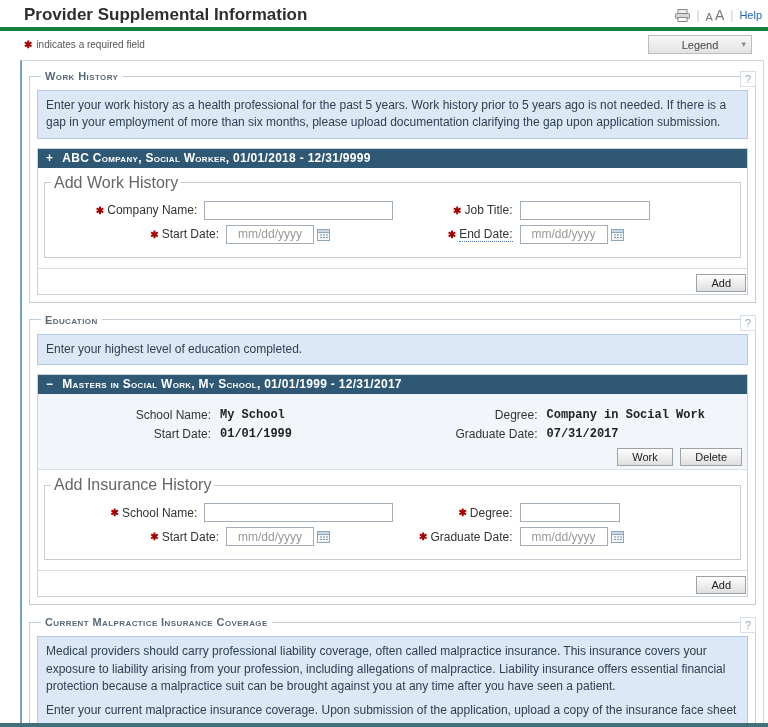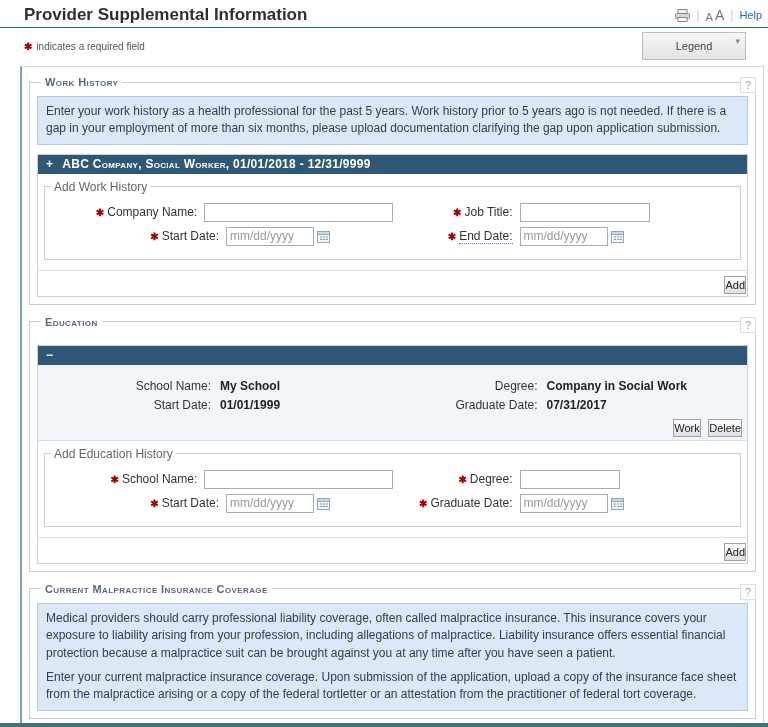--- a/index.html
+++ b/index.html
@@ -1,73 +1,73 @@
 <!DOCTYPE html>
 <html><head>
 <meta charset="utf-8">
 <style>
   * { margin:0; padding:0; box-sizing:border-box; }
   html,body { background:#fff; font-family:"Liberation Sans", sans-serif; }
   .page { position:relative; width:768px; height:727px; overflow:hidden; background:#fff; }
 
   
-  .hdr { display:flex; align-items:flex-start; justify-content:space-between; padding:5px 6px 2px 24px; border-bottom:1px solid #15803d; }
+  .hdr { display:flex; align-items:flex-start; justify-content:space-between; padding:5px 6px 2px 24px; border-bottom:4px solid #15803d; }
   .page-title { font-size:17px; font-weight:bold; color:#2f2f2f; }
   .hdr-tools { display:flex; align-items:center; gap:6px; padding-top:2px; font-size:12px; color:#999; }
   .tool-sep { color:#ccc; }
   .font-sizer { display:flex; align-items:flex-end; gap:2px; cursor:pointer; color:#777; }
   .font-sm { font-size:11px; } .font-lg { font-size:14px; }
   .help-link { color:#1f66ad; font-size:11px; cursor:pointer; }
   .printer { cursor:pointer; display:inline-flex; }
 
   .subhdr { display:flex; justify-content:space-between; align-items:center; padding:4px 6px 4px 24px; }
   .req-note { font-size:10px; color:#555; display:flex; align-items:center; gap:4px; }
   .req { color:#a40000; font-size:10px; font-weight:bold; }
-  .legend-btn { width:104px; height:28px; display:flex; align-items:center; justify-content:center; position:relative;
-    background:linear-gradient(#f7f7f7,#e3e3e3); border:1px solid #bdbdbd; font-size:11px; color:#444; cursor:pointer; margin-right:16px; }
+  .legend-btn { width:104px; height:19px; display:flex; align-items:center; justify-content:center; position:relative;
+    background:linear-gradient(#f7f7f7,#e3e3e3); border:1px solid #bdbdbd; font-size:11px; color:#444; cursor:pointer; margin-right:10px; }
   .legend-btn .arr { position:absolute; right:5px; top:3px; font-size:9px; color:#8a8a8a; }
 
   
   .main { margin:2px 4px 0 20px; border:1px solid #ccd6e0; border-left:2px solid #7aa0c4; background:#fff; padding:9px 7px 6px 7px; }
 
   fieldset.section { border:1px solid #c5cdd6; position:relative; padding:8px 7px 7px 7px; margin-bottom:11px; }
   fieldset.section > legend { font-size:11px; color:#5a6878; font-variant:small-caps; letter-spacing:.4px; padding:0 4px; margin-left:4px; font-weight:bold; }
   .qmark { position:absolute; top:-11px; right:-1px; background:#fff; border:1px solid #d8dfe6; color:#9aa6b2; font-size:11px; padding:0 4px; line-height:14px; cursor:pointer; }
 
   .infobox { background:#dce8f7; border:1px solid #b4c9e2; padding:6px 8px; font-size:12px; color:#2e4151; line-height:1.45; }
   .infobox p + p { margin-top:7px; }
 
   .entry-panel { border:1px solid #c9d2da; margin-top:9px; }
   .bar { background:#2e5874; color:#fff; font-weight:bold; font-size:12px; font-variant:small-caps; letter-spacing:.3px;
     padding:2px 8px 3px 8px; display:flex; align-items:center; gap:9px; cursor:pointer; }
   .bar .tgl { font-size:12px; font-variant:normal; }
 
   fieldset.addset { border:1px solid #ccc; margin:6px 6px 0 6px; padding:4px 6px 8px 6px; }
-  fieldset.addset > legend { font-size:12px; color:#666; padding:0 3px;margin-top:44px; }
+  fieldset.addset > legend { font-size:16px; color:#666; padding:0 3px;margin-top:44px; }
 
   .frow { display:flex; align-items:center; margin:5px 0; }
   .fcell { display:flex; align-items:center; width:50%; }
   .flabel { width:168px; text-align:right; margin-right:7px; font-size:12px; color:#333; white-space:nowrap; display:inline-flex; justify-content:flex-end; align-items:center; gap:3px; }
   .fcell.rightc .flabel { width:120px; }
   .tooltip-label { border-bottom:1px dotted #4a7db0; cursor:help; }
   input.txt { border:1px solid #a3adb8; height:19px; font-size:12px; padding:0 3px; font-family:"Liberation Sans",sans-serif; }
   input.w-lg { width:215px; } input.w-md { width:130px; } input.w-sm { width:100px; }
-  input.date { width:88px; color:#555; }
+  input.date { width:88px; color:#555;text-align:center; }
   input::placeholder { color:#999; }
   .cal-icon { display:inline-flex; margin-left:3px; cursor:pointer; }
 
   .addrow { border-top:1px solid #ddd; margin:10px 0 0 0; padding:4px 1px 2px 0; text-align:right; }
   .btn-sm { display:inline-block; background:linear-gradient(#fdfdfd,#dfdfdf); border:1px solid #9aa2aa; font-size:11px; color:#222;
-    padding:2px 0; cursor:pointer; font-family:"Liberation Sans",sans-serif; }
+    padding:2px 14px; cursor:pointer; font-family:"Liberation Sans",sans-serif; }
 
   
   .entry-detail { background:#f2f6fb; border-bottom:1px solid #d7dfe7; padding:9px 5px 3px 5px; }
   .dlabel { width:168px; text-align:right; margin-right:9px; font-size:12px; color:#333; }
   .fcell.rightc .dlabel { width:145px; }
-  .dvalue { font-size:12px; font-weight:bold; color:#222; }
+  .dvalue { font-size:12px; font-weight:bold; color:#222;font-family:Liberation Mono, monospace; }
   .detail-btns { text-align:right; margin-top:6px; }
   .detail-btns .btn-sm { margin-left:3px; }
 
   .bottom-strip { position:absolute; left:0; right:0; bottom:0; height:4px; background:#40707a; }
 </style>
 </head>
 <body>
 
 <div class="page">
 
@@ -166,23 +166,27 @@
         </fieldset>
         <div class="addrow">
           <button class="btn-sm">Add</button>
         </div>
       </div>
     </fieldset>
 
     <fieldset class="section">
       <legend>Education</legend>
       <span class="qmark">?</span>
+      <div class="infobox">
+        <p>Enter your highest level of education completed.</p>
+      </div>
       <div class="entry-panel">
         <div class="bar">
           <span class="tgl">−</span>
+          <span>Masters in Social Work, My School, 01/01/1999 - 12/31/2017</span>
         </div>
         <div class="entry-detail">
           <div class="frow">
             <div class="fcell">
               <span class="dlabel">School Name:</span>
               <span class="dvalue">My School</span>
             </div>
             <div class="fcell rightc">
               <span class="dlabel">Degree:</span>
               <span class="dvalue">Company in Social Work</span>
@@ -197,21 +201,21 @@
               <span class="dlabel">Graduate Date:</span>
               <span class="dvalue">07/31/2017</span>
             </div>
           </div>
           <div class="detail-btns">
             <button class="btn-sm">Work</button>
             <button class="btn-sm">Delete</button>
           </div>
         </div>
         <fieldset class="addset">
-          <legend>Add Education History</legend>
+          <legend>Add Insurance History</legend>
           <div class="frow">
             <div class="fcell">
               <span class="flabel">
                   <span class="req">✱</span>
                   <span>School Name:</span>
                 </span>
               <input class="txt w-lg" style="">
             </div>
             <div class="fcell rightc">
               <span class="flabel">

